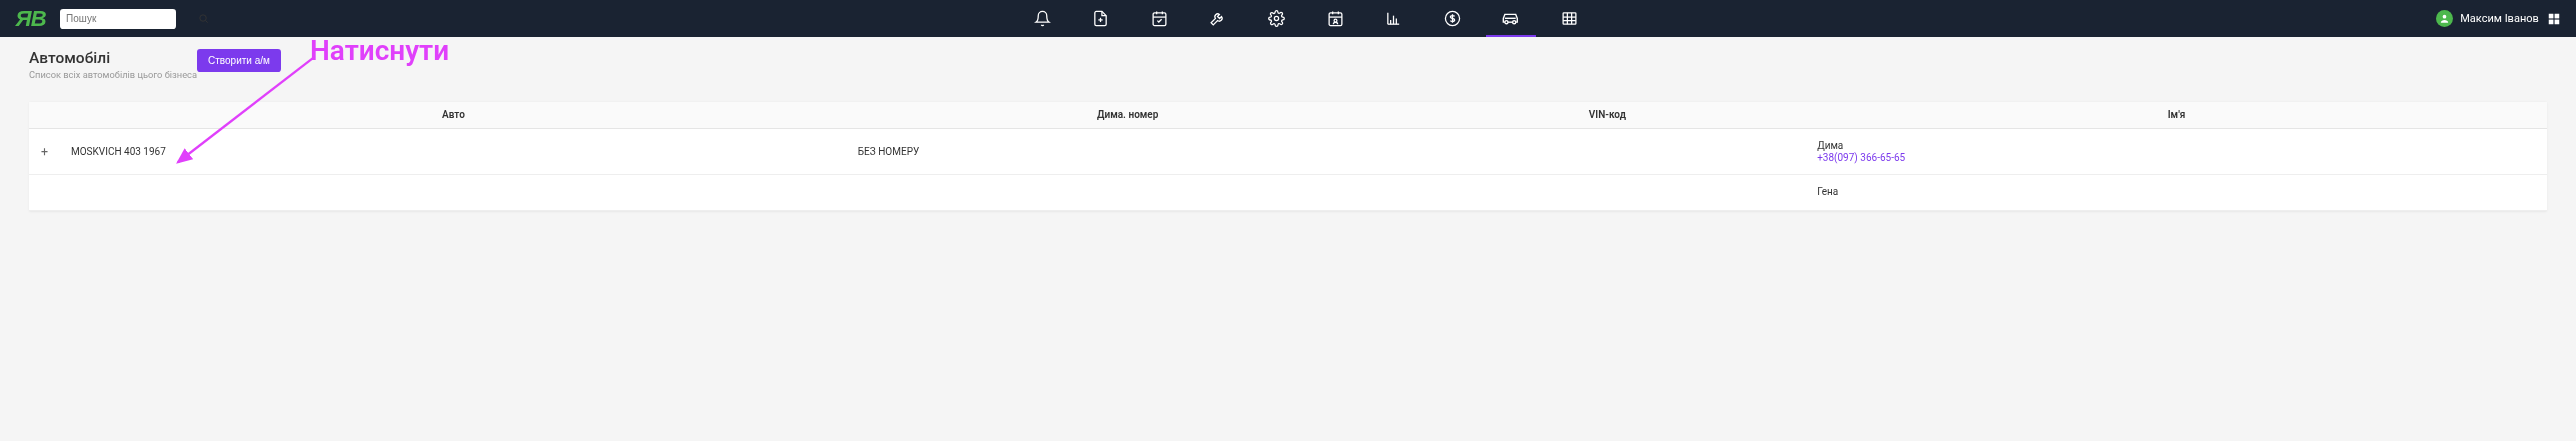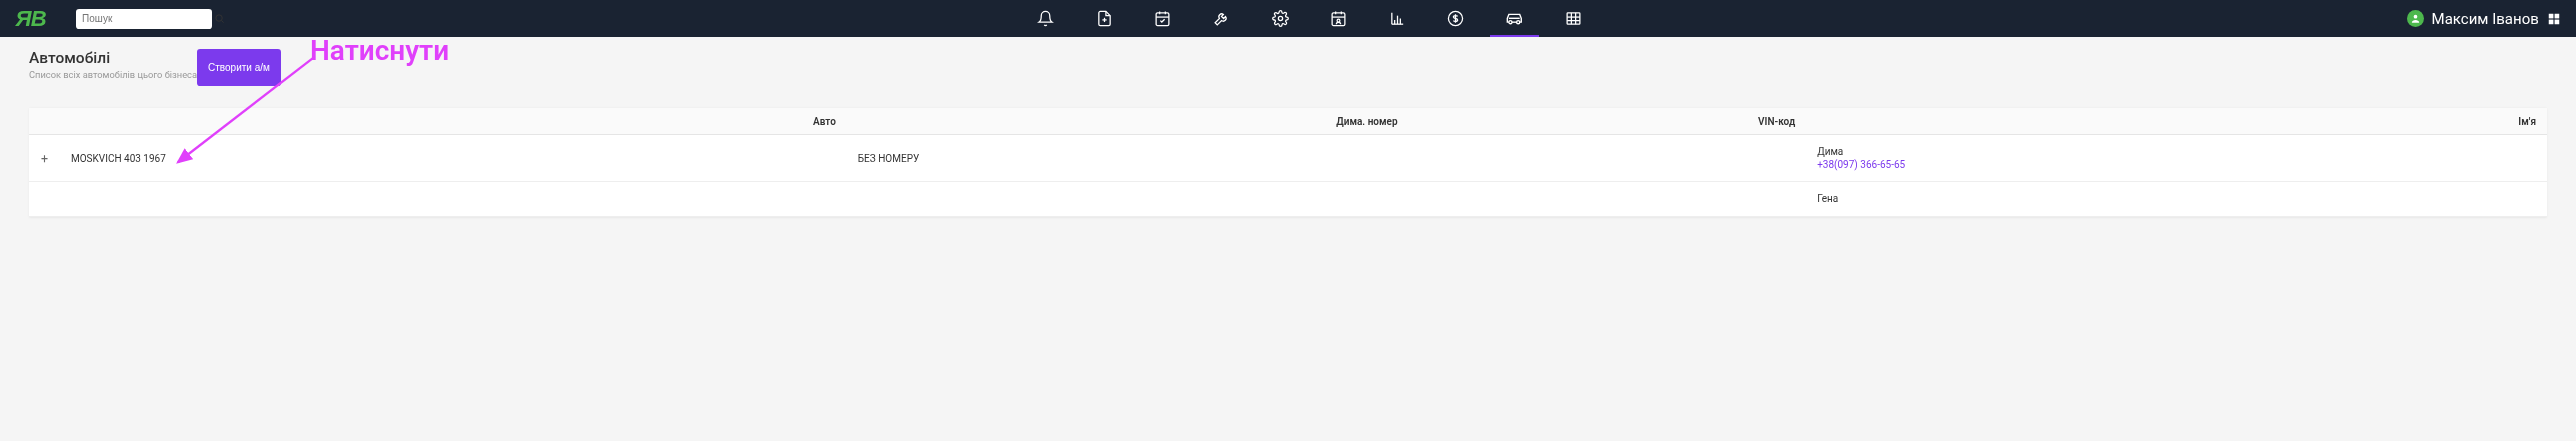--- a/index.html
+++ b/index.html
@@ -6,36 +6,36 @@
   html, body { width: 100%; height: 100%; font-family: -apple-system, BlinkMacSystemFont, "Segoe UI", Roboto, Arial, sans-serif; background: #f5f5f5; }
   .app { width: 2576px; position: relative; }
 
   
   .navbar {
     height: 37px;
     background: #1a2332;
     display: flex;
     align-items: center;
     padding: 0 15.5px;
-    gap: 27px;
+    gap: 11px;
   }
   .logo {
     color: #4db84d;
     font-family: Arial, sans-serif;
     font-weight: 900;
     font-size: 22px;
     font-style: italic;
     letter-spacing: -0.8px;
     margin-right: 3.1px;
   }
   .search-box {
     background: #fff;
     border-radius: 3.1px;
     height: 20px;
-    width: 136px;
+    width: 116px;
     display: flex;
     align-items: center;
     padding: 0 6.2px;
   }
   .search-box input {
     border: none;
     outline: none;
     flex: 1;
     font-size: 10px;
     color: #333;
@@ -71,38 +71,38 @@
     gap: 7.7px;
     color: #fff;
   }
   .avatar {
     width: 17px; height: 17px;
     border-radius: 50%;
     background: #4db84d;
     display: flex; align-items: center; justify-content: center;
   }
   .avatar svg { width: 11px; height: 11px; }
-  .username { font-size: 15px; }
+  .username { font-size: 11px; }
   .apps-icon { color:#fff; cursor:pointer; display:flex; }
 
   
   .page-header {
     padding: 12.4px 29px 6.2px;
     display: flex;
     align-items: flex-start;
     position: relative;
   }
   .page-title { font-size: 15.5px; color: #333; font-weight: 500; }
   .page-subtitle { font-size: 9.3px; color: #999; margin-top: 1.5px; }
   .create-btn {
     background: #7c3aed;
     color: #fff;
     border: none;
     border-radius: 3.1px;
-    padding: 13px 11px;
+    padding: 6px 11px;
     font-size: 10px;
     cursor: pointer;
   }
 
   
   .annotation {
     position: absolute;
     pointer-events: none;
     z-index: 50;
   }
@@ -144,21 +144,21 @@
   }
   .table-search-icon {
     width: 28px;
     border-left: 0.8px solid #e5e5e5;
     display: flex; align-items: center; justify-content: center;
     color: #999;
     cursor: pointer;
   }
   table { width: 100%; border-collapse: collapse; }
   th {
-    text-align: right;
+    text-align: center;
     font-weight: 600;
     font-size: 10px;
     color: #333;
     padding: 7.7px 11px;
     border-bottom: 0.8px solid #e5e5e5;
     background: #fafafa;
   }
   td {
     font-size: 10px;
     color: #333;

